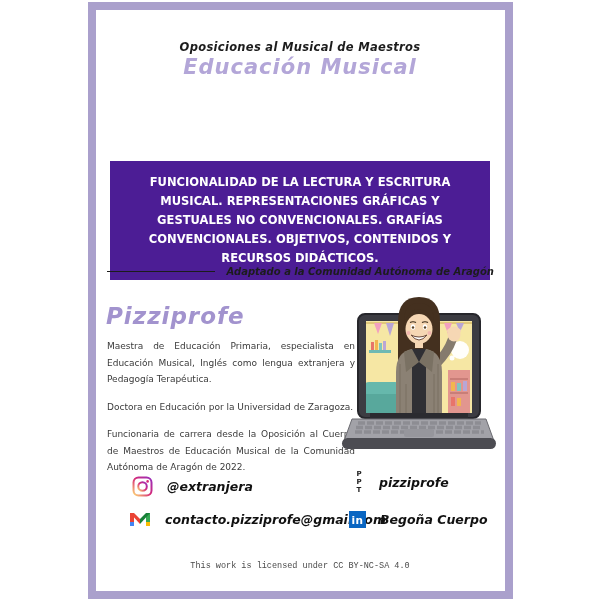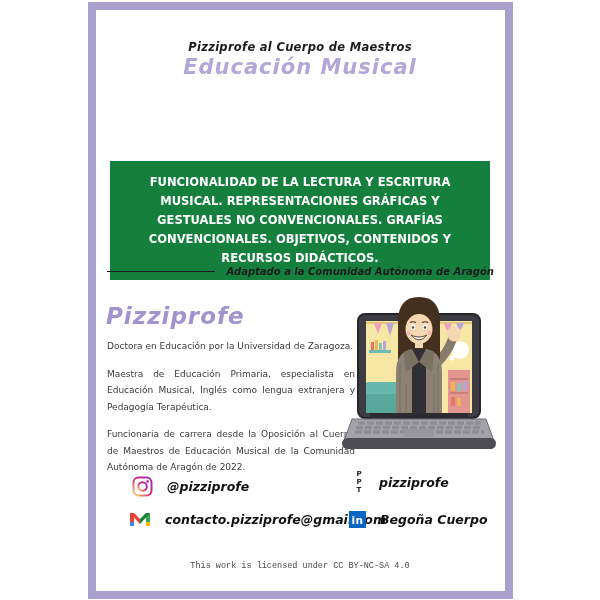--- a/index.html
+++ b/index.html
@@ -3,21 +3,21 @@
 <meta charset="utf-8">
 <style>
   html,body{margin:0;padding:0;background:#ffffff;}
   body{font-family:"DejaVu Sans","Liberation Sans",sans-serif;}
   .stage{position:relative;width:600px;height:600px;background:#ffffff;overflow:hidden;margin:0 auto;}
   .frame{position:absolute;left:88px;top:2px;width:425px;height:597px;border:8px solid #aaa0cc;box-sizing:border-box;background:transparent;}
   .hand{font-style:italic;font-weight:bold;}
   .kicker{position:absolute;left:0;top:40px;width:600px;text-align:center;font-size:11.5px;color:#1c1c1c;letter-spacing:.3px;}
   .subject{position:absolute;left:0;top:55px;width:600px;text-align:center;font-size:21px;color:#b3a6d8;letter-spacing:1px;}
   .title{position:absolute;left:0;top:84px;width:600px;text-align:center;font-size:52px;color:#0f0f0f;letter-spacing:2px;}
-  .topic-box{position:absolute;left:110px;top:161px;width:380px;box-sizing:border-box;background:#15803d;color:#ffffff;
+  .topic-box{position:absolute;left:110px;top:161px;width:380px;box-sizing:border-box;background:#4c1d95;color:#ffffff;
     font-weight:bold;font-size:11.5px;line-height:19px;text-align:center;padding:12px 16px;}
   .adapt-row{position:absolute;left:107px;top:266px;width:387px;display:flex;align-items:center;gap:12px;}
   .adapt-line{flex:1 1 auto;height:1.5px;background:#1c1c1c;}
   .adapt-text{flex:0 0 auto;font-size:10px;color:#1c1c1c;white-space:nowrap;}
   .author-name{position:absolute;left:106px;top:303px;font-size:23px;color:#a293ce;letter-spacing:1px;}
   .bio{position:absolute;left:107px;top:338px;width:248px;font-size:9px;line-height:16.5px;color:#3a3a3a;text-align:justify;}
   .bio p{margin:0 0 11px 0;}
   .laptop-wrap{position:absolute;left:336px;top:294px;width:166px;height:166px;}
   .contacts{position:absolute;left:107px;top:466px;width:390px;}
   .contact{position:absolute;display:flex;align-items:center;gap:14px;}
@@ -28,35 +28,35 @@
     display:flex;align-items:center;justify-content:center;letter-spacing:.5px;}
   .license{position:absolute;left:0;top:561px;width:600px;text-align:center;font-size:8.5px;color:#4a4a4a;font-family:Liberation Mono, monospace;}
 </style>
 </head>
 <body>
 
 <div class="stage">
 
   <div class="frame"></div>
 
-  <div class="kicker hand">Pizziprofe al Cuerpo de Maestros</div>
+  <div class="kicker hand">Oposiciones al Musical de Maestros</div>
   <div class="subject hand">Educación Musical</div>
 
   <div class="topic-box">FUNCIONALIDAD DE LA LECTURA Y ESCRITURA MUSICAL. REPRESENTACIONES GRÁFICAS Y GESTUALES NO CONVENCIONALES. GRAFÍAS CONVENCIONALES. OBJETIVOS, CONTENIDOS Y RECURSOS DIDÁCTICOS.</div>
 
   <div class="adapt-row">
     <div class="adapt-line"></div>
     <div class="adapt-text hand">Adaptado a la Comunidad Autónoma de Aragón</div>
   </div>
 
   <div class="author-name hand">Pizziprofe</div>
 
   <div class="bio">
+    <p>Maestra de Educación Primaria, especialista en Educación Musical, Inglés como lengua extranjera y Pedagogía Terapéutica.</p>
     <p>Doctora en Educación por la Universidad de Zaragoza.</p>
-    <p>Maestra de Educación Primaria, especialista en Educación Musical, Inglés como lengua extranjera y Pedagogía Terapéutica.</p>
     <p>Funcionaria de carrera desde la Oposición al Cuerpo de Maestros de Educación Musical de la Comunidad Autónoma de Aragón de 2022.</p>
   </div>
 
   <div class="laptop-wrap">
     <svg width="166" height="166" viewBox="0 0 166 166">
       <defs>
         <clipPath id="screenClip">
             <rect x="30" y="27" width="106" height="92"></rect>
           </clipPath>
       </defs>
@@ -146,21 +146,21 @@
           <linearGradient id="ig" x1="0" y1="1" x2="1" y2="0">
             <stop offset="0" stop-color="#feda75"></stop>
               <stop offset="0.5" stop-color="#d62976"></stop>
               <stop offset="1" stop-color="#962fbf"></stop>
           </linearGradient>
         </defs>
         <rect x="1.5" y="1.5" width="18" height="18" rx="5" fill="none" stroke="url(#ig)" stroke-width="2"></rect>
         <circle cx="10.5" cy="10.5" r="4.3" fill="none" stroke="url(#ig)" stroke-width="2"></circle>
         <circle cx="15.6" cy="5.4" r="1.3" fill="#d62976"></circle>
       </svg>
-      <span class="label hand">@pizziprofe</span>
+      <span class="label hand">@extranjera</span>
     </div>
 
     <div class="contact c1">
       <span class="ppt-icon">
         <span>P</span>
         <span>P</span>
         <span>T</span>
       </span>
       <span class="label hand">pizziprofe</span>
     </div>

